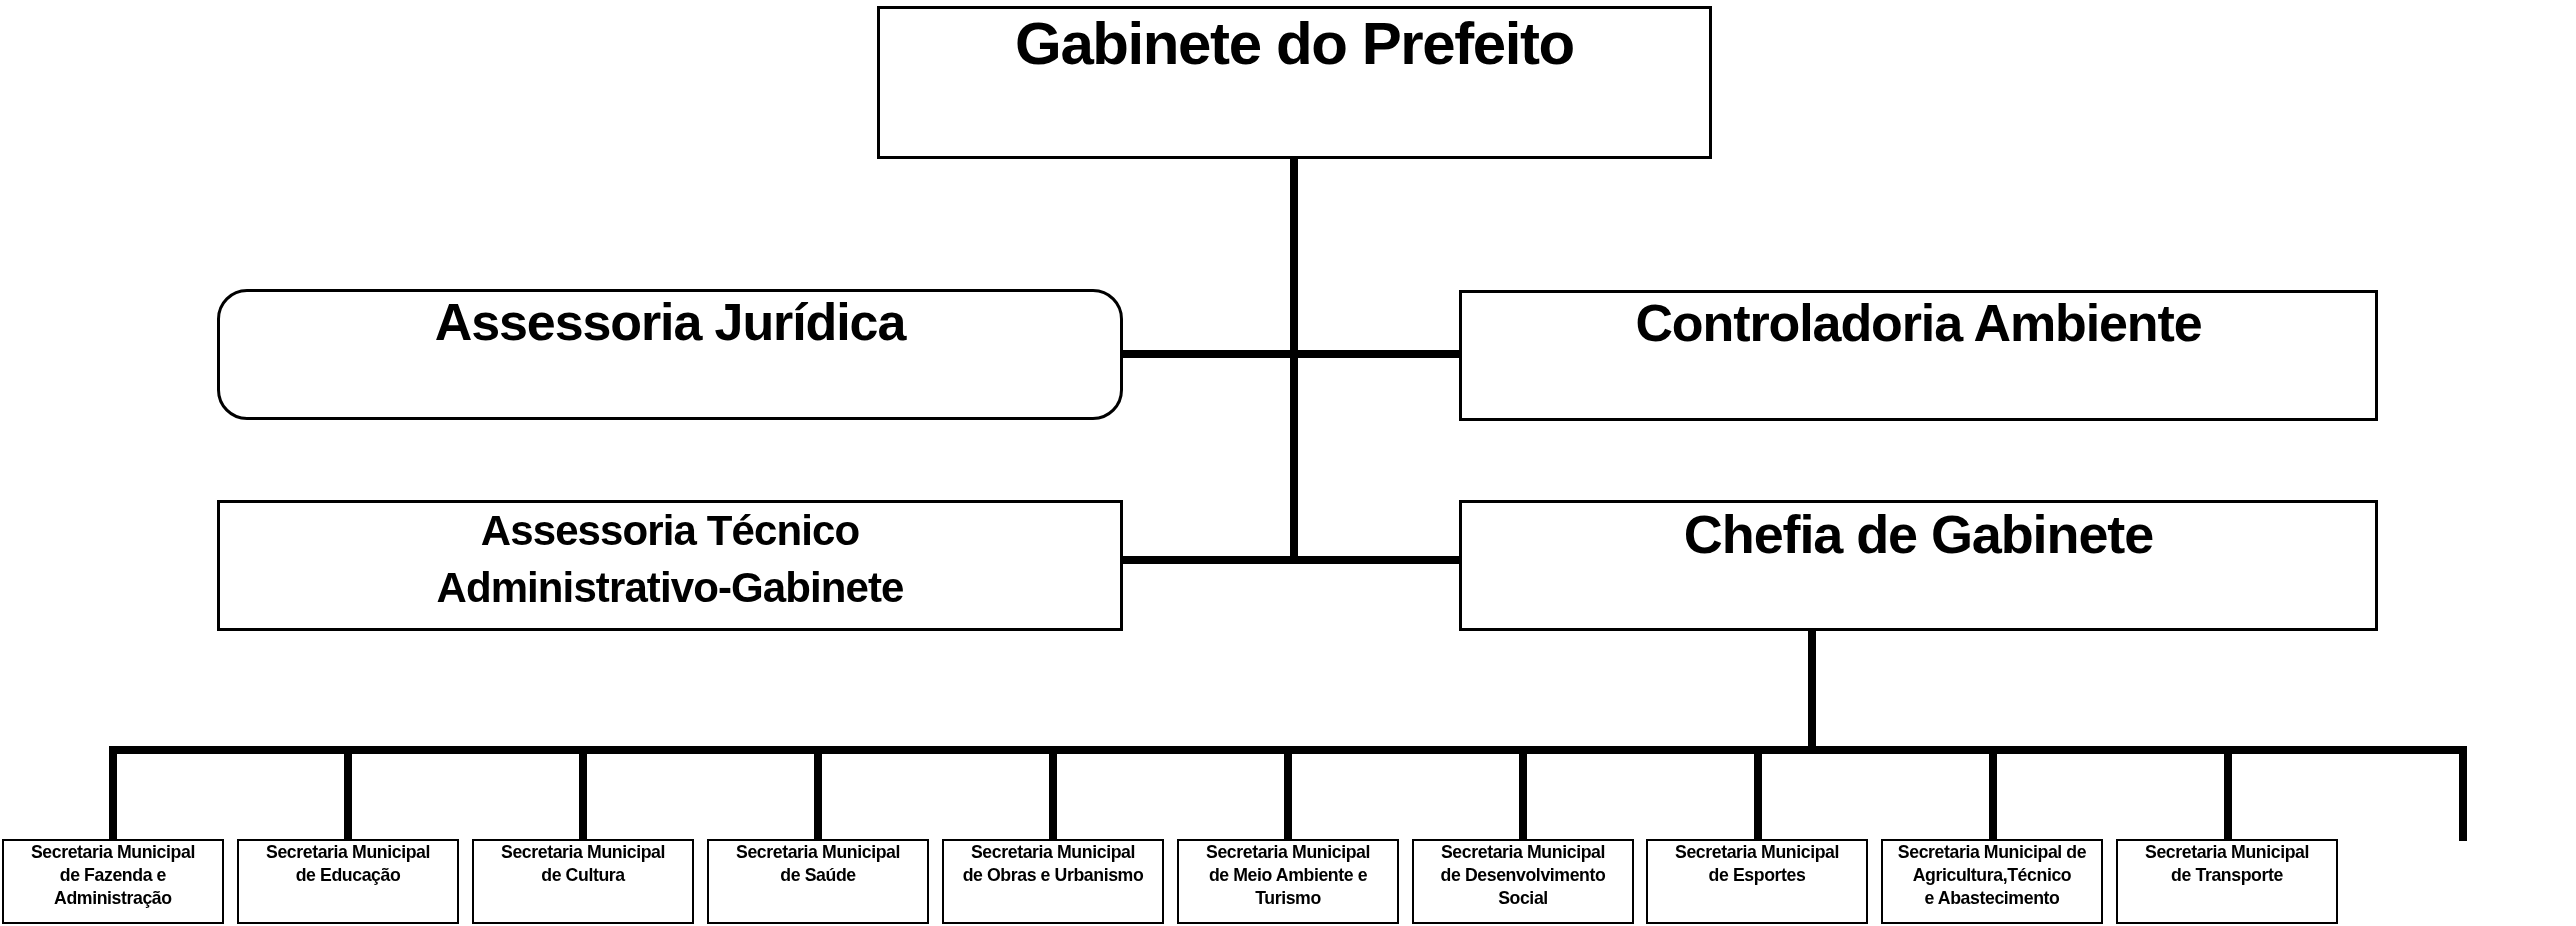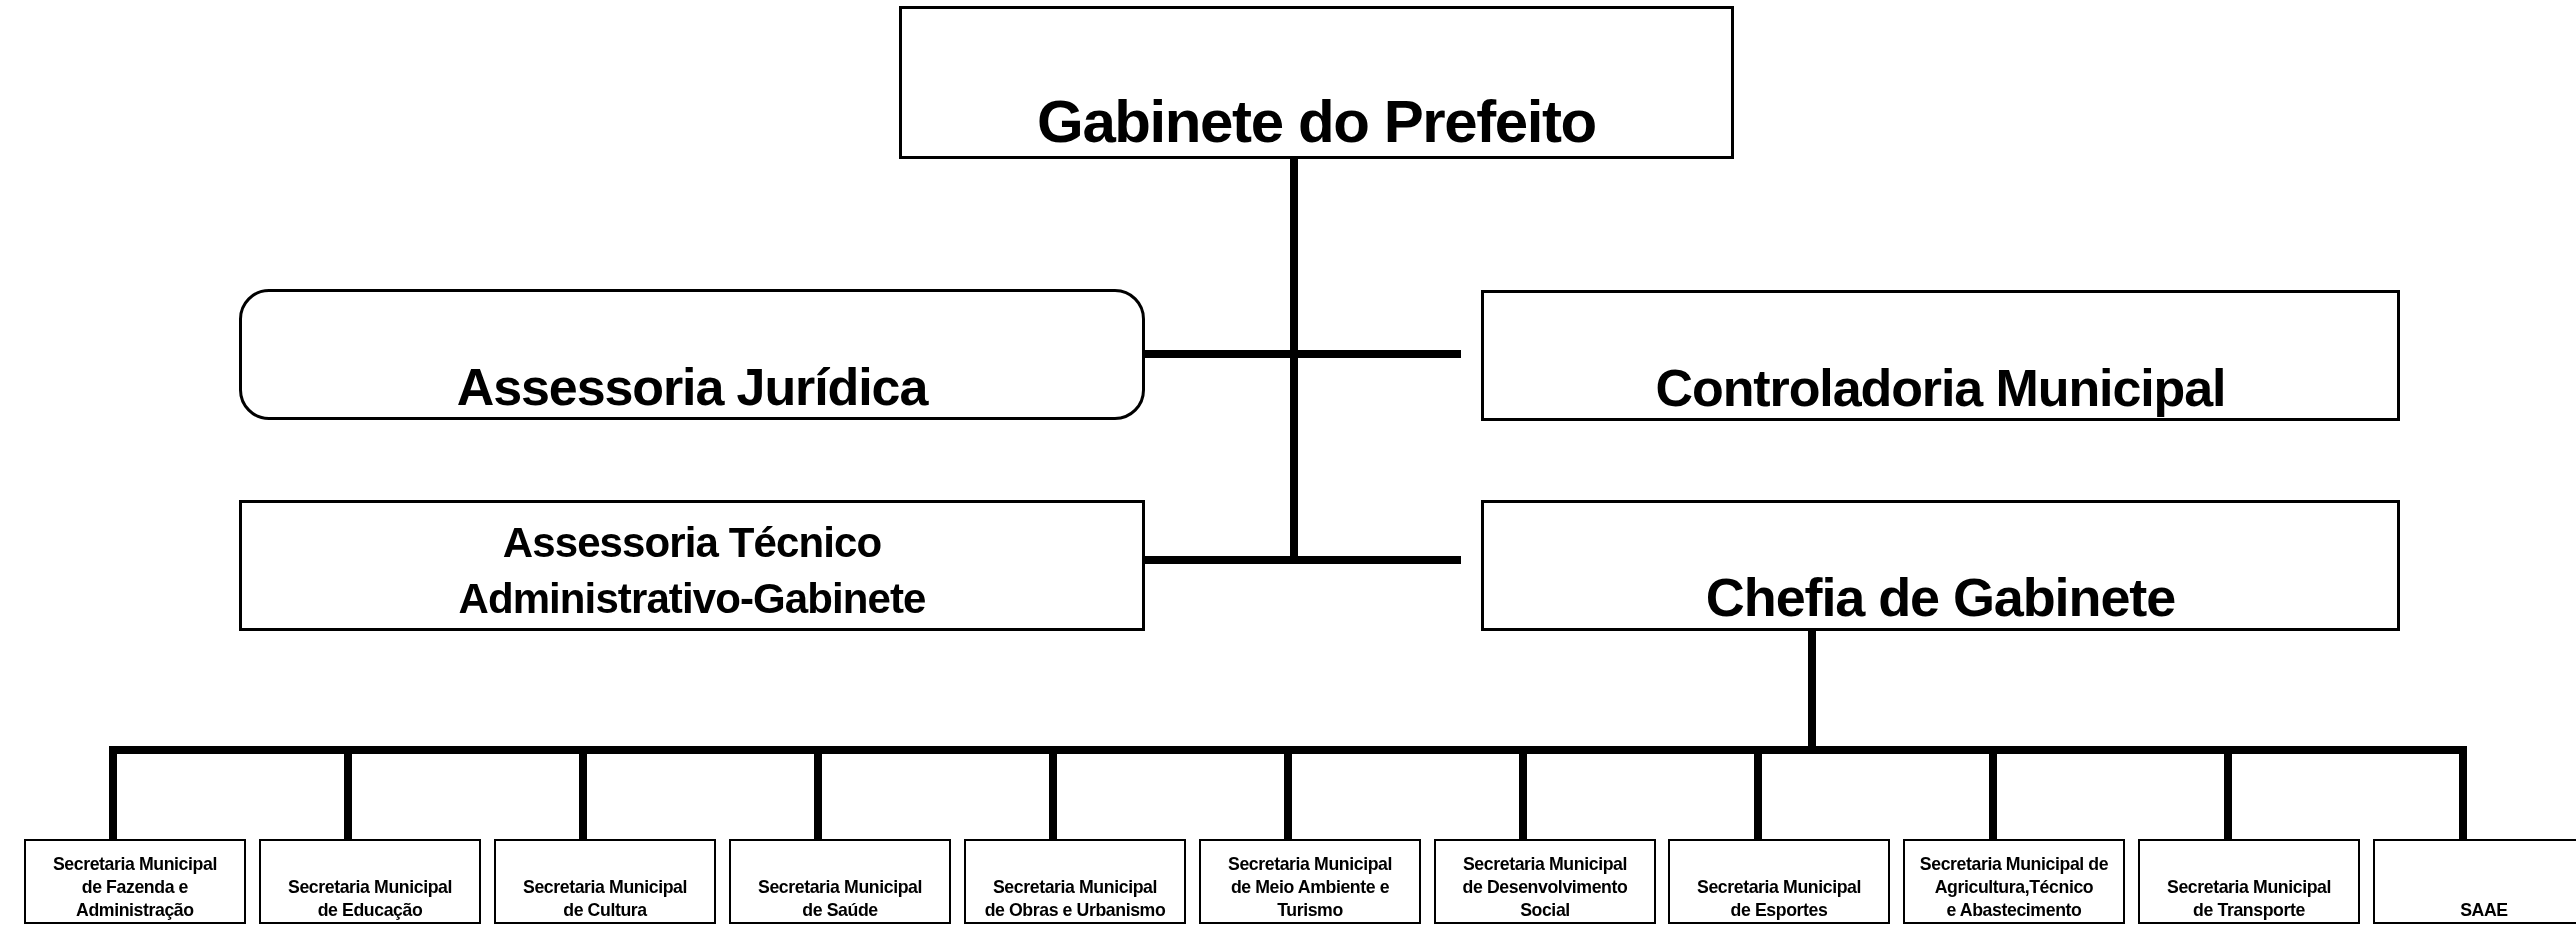--- a/index.html
+++ b/index.html
@@ -11,26 +11,25 @@
     font-family: "Liberation Sans", "DejaVu Sans", sans-serif;
     color: #000000;
     overflow: hidden;
   }
   .node {
     position: absolute;
     box-sizing: border-box;
     background: #ffffff;
     border: 3.7px solid #000000;
     display: flex;
-    align-items: flex-end;
+    align-items: flex-start;
     justify-content: center;
     text-align: center;
     font-weight: bold;
     z-index: 2;
-    margin-left: 22px;
   }
   .node span { white-space: pre-line; display: block; }
   .line { position: absolute; background: #000000; z-index: 1; }
 
   
   .n-root  { left: 877px;  top: 5.6px;   width: 835px; height: 153px; font-size: 60px; letter-spacing: -1.4px; }
   
   .n-aj    { left: 217px;  top: 289px; width: 906px; height: 131px; font-size: 52px; letter-spacing: -1.1px; border-radius: 30px; }
   .n-cm    { left: 1459px; top: 290px; width: 919px; height: 131px; font-size: 52px; letter-spacing: -1.1px; }
   
@@ -78,21 +77,21 @@
   <div class="line drop" style="left:2459px"></div>
 
   <div class="node n-root">
     <span>Gabinete do Prefeito</span>
   </div>
 
   <div class="node n-aj">
     <span>Assessoria Jurídica</span>
   </div>
   <div class="node n-cm">
-    <span>Controladoria Municipal</span>
+    <span>Controladoria Ambiente</span>
   </div>
 
   <div class="node n-ata">
     <span>Assessoria Técnico
 Administrativo-Gabinete</span>
   </div>
   <div class="node n-cg">
     <span>Chefia de Gabinete</span>
   </div>
 
@@ -133,18 +132,15 @@
   </div>
   <div class="node sec" style="left:1881px">
     <span>Secretaria Municipal de
 Agricultura,Técnico
 e Abastecimento</span>
   </div>
   <div class="node sec" style="left:2116px">
     <span>Secretaria Municipal
 de Transporte</span>
   </div>
-  <div class="node sec" style="left:2351px">
-    <span>SAAE</span>
-  </div>
 
 </div>
 
 
 </body></html>

